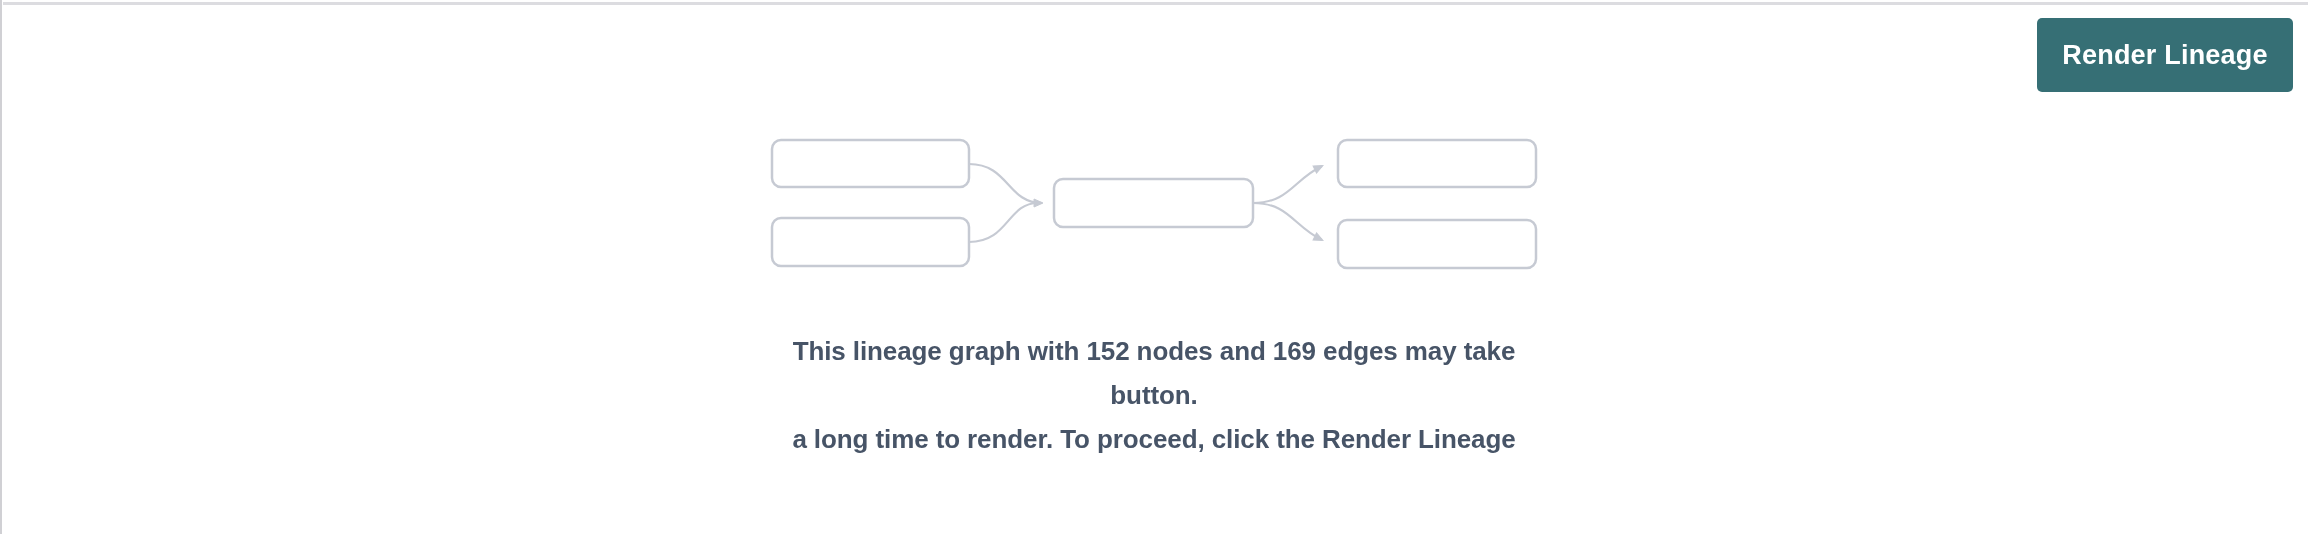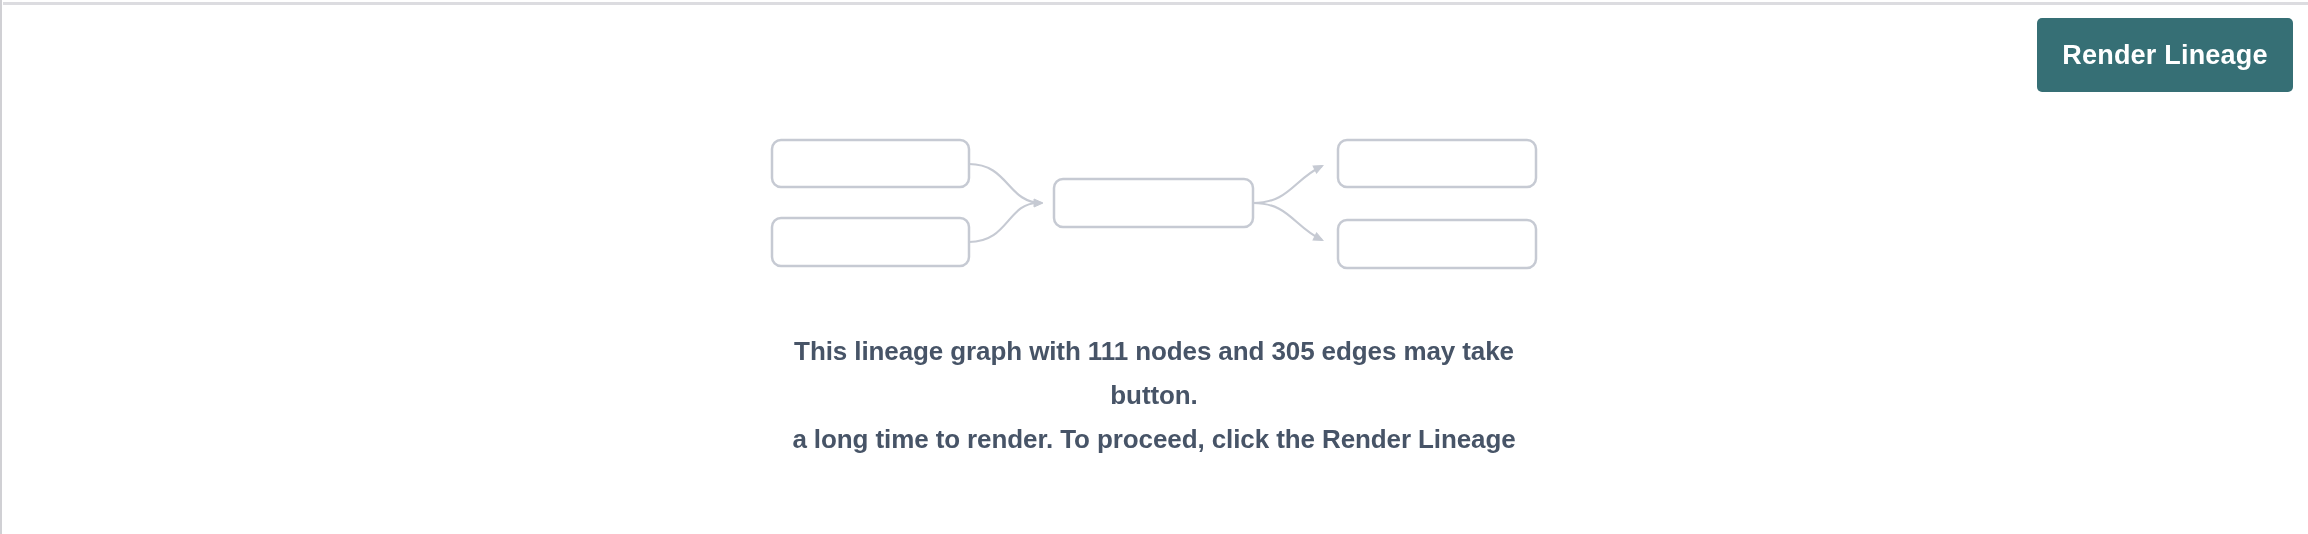--- a/index.html
+++ b/index.html
@@ -87,18 +87,18 @@
     <path d="M 489 71 C 525 71, 529 94, 558 108" stroke="#c6cad3" stroke-width="2.2" marker-end="url(#arrowhead)"></path>
 
     <rect x="8" y="8" width="197" height="47" rx="9" fill="#ffffff" stroke="#c6cad3" stroke-width="2.5"></rect>
     <rect x="8" y="86" width="197" height="48" rx="9" fill="#ffffff" stroke="#c6cad3" stroke-width="2.5"></rect>
     <rect x="290" y="47" width="199" height="48" rx="9" fill="#ffffff" stroke="#c6cad3" stroke-width="2.5"></rect>
     <rect x="574" y="8" width="198" height="47" rx="9" fill="#ffffff" stroke="#c6cad3" stroke-width="2.5"></rect>
     <rect x="574" y="88" width="198" height="48" rx="9" fill="#ffffff" stroke="#c6cad3" stroke-width="2.5"></rect>
   </svg>
 
   <div class="message">
-    <div>This lineage graph with 111 nodes and 305 edges may take</div>
+    <div>This lineage graph with 152 nodes and 169 edges may take</div>
     <div>button.</div>
     <div>a long time to render. To proceed, click the Render Lineage</div>
   </div>
 
 </div>
 
 </body></html>

